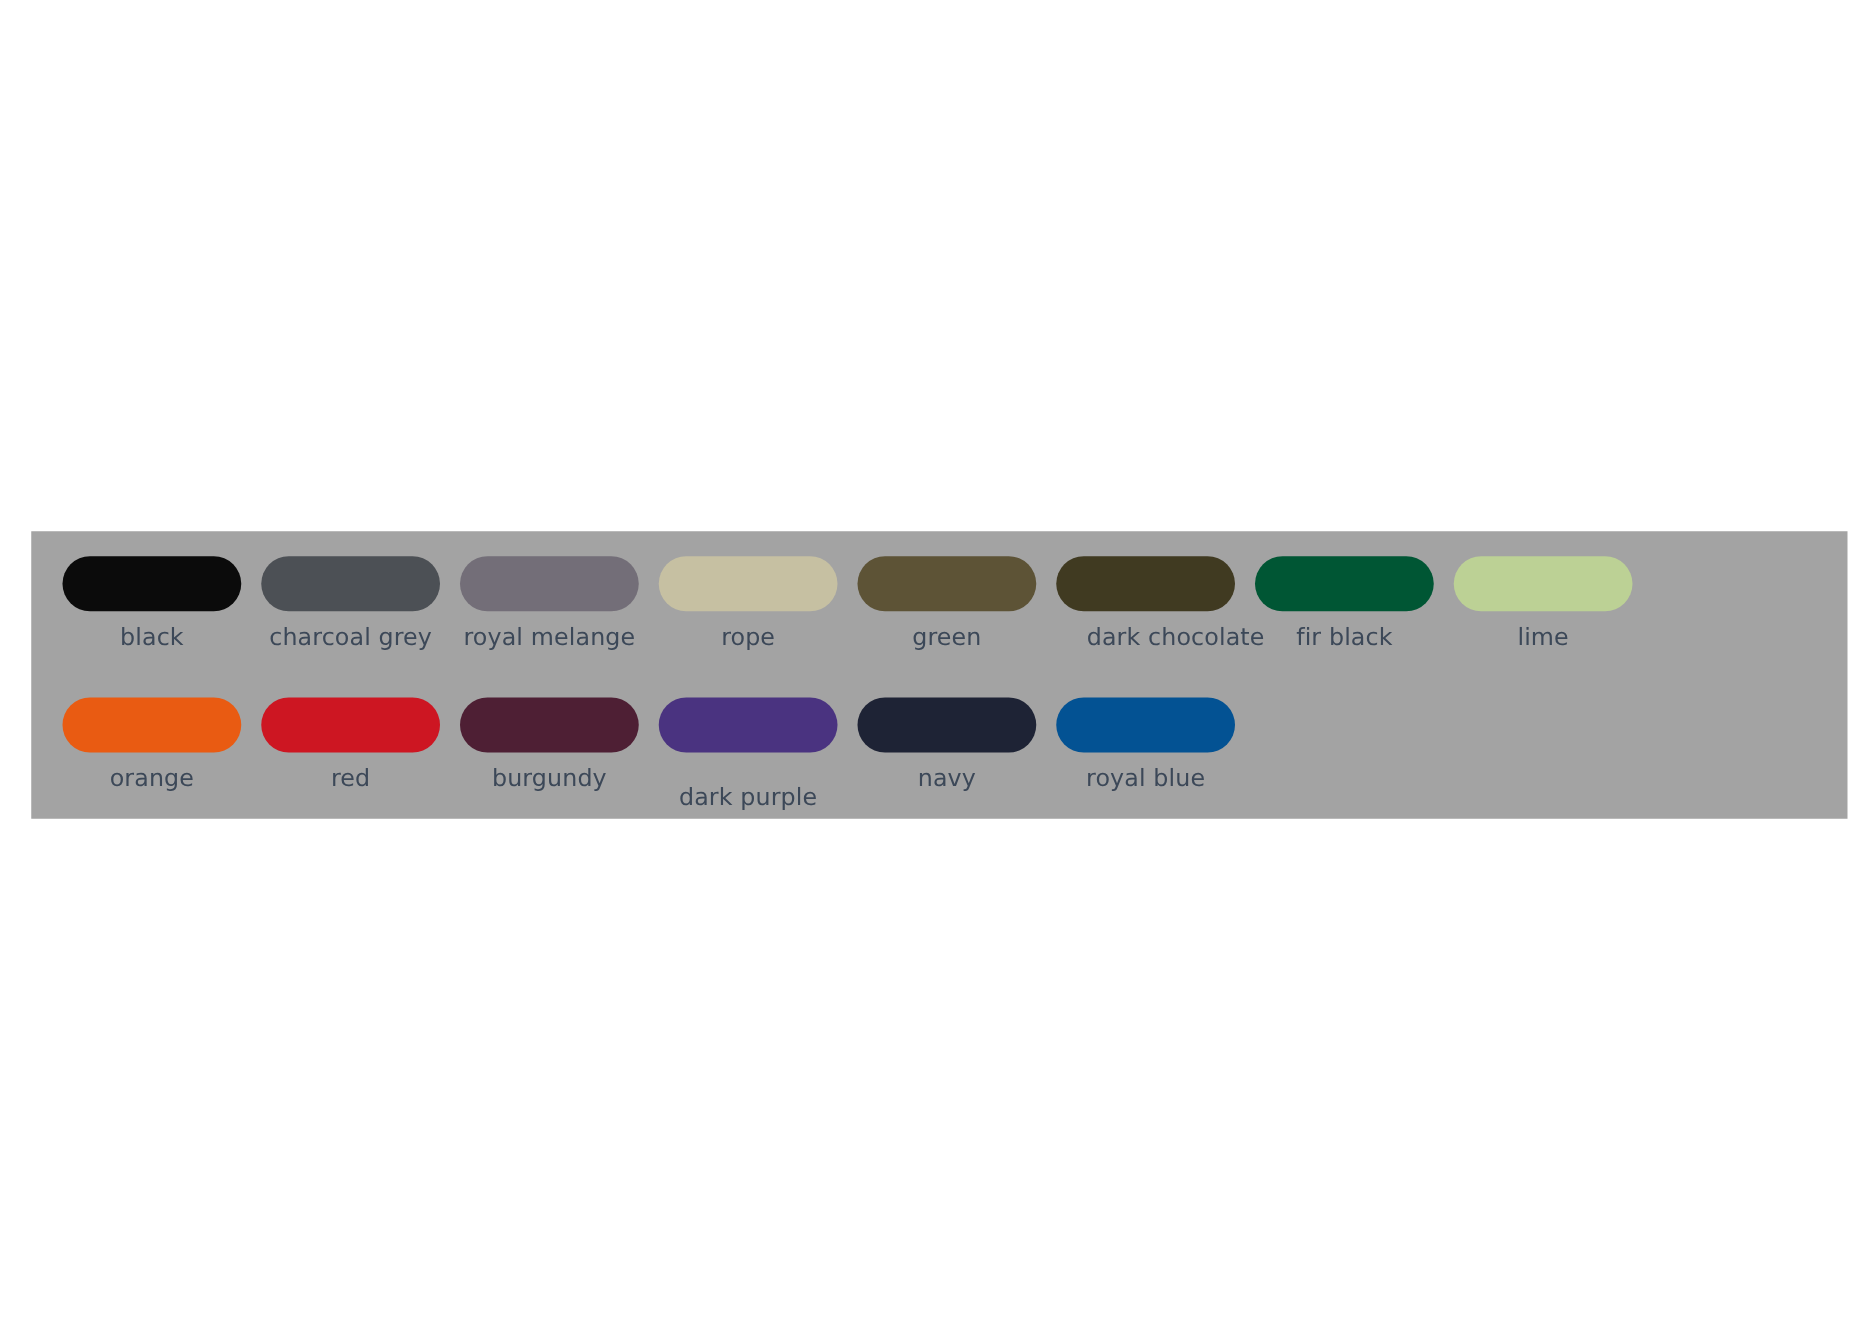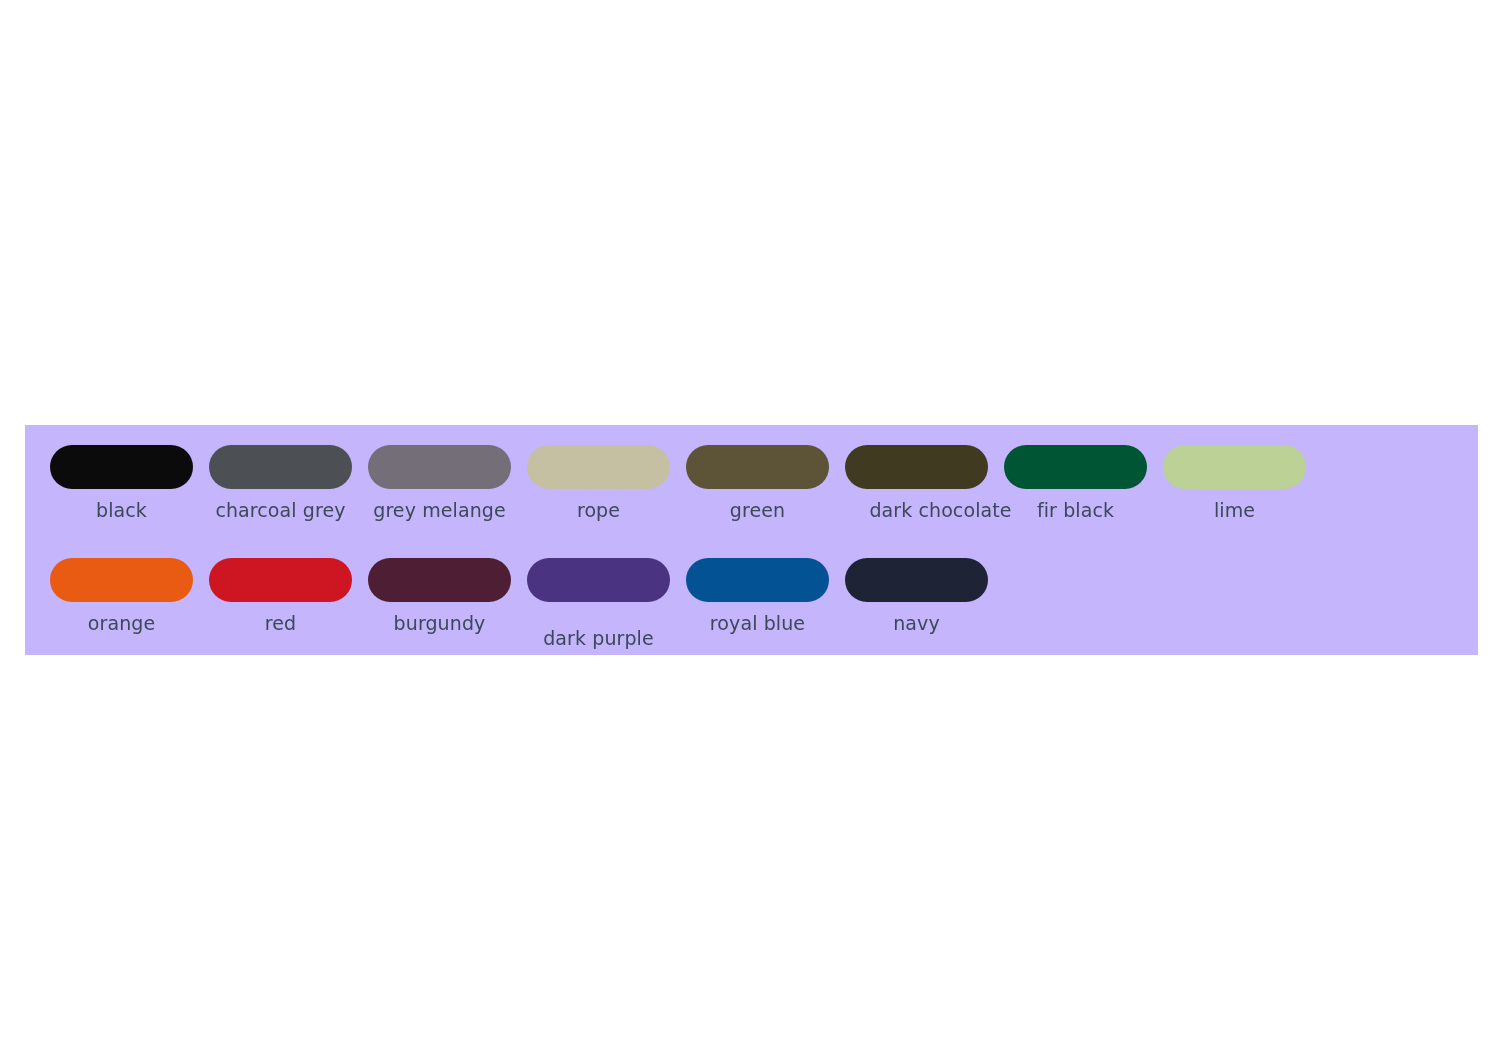--- a/index.html
+++ b/index.html
@@ -62,33 +62,33 @@
     text-align: center;
     letter-spacing: 0.1px;
     width: 155px;
     word-wrap: break-word;
     font-weight: 400;
   }
 </style>
 </head>
 <body>
 
-<div id="swatch-panel" style="background: #c4b5fd;">
+<div id="swatch-panel" style="background: #a3a3a3;">
   <div class="swatch-grid" id="swatch-grid">
       <div class="swatch-cell">
         <span class="swatch-pill" title="black" style="background: rgb(11, 11, 11);"></span>
         <span class="swatch-label" style="color: rgb(60, 72, 88);">black</span>
       </div>
       <div class="swatch-cell">
         <span class="swatch-pill" title="charcoal grey" style="background: rgb(76, 80, 85);"></span>
         <span class="swatch-label" style="color: rgb(60, 72, 88);">charcoal grey</span>
       </div>
       <div class="swatch-cell">
         <span class="swatch-pill" title="grey melange" style="background: rgb(115, 110, 120);"></span>
-        <span class="swatch-label" style="color: rgb(60, 72, 88);">grey melange</span>
+        <span class="swatch-label" style="color: rgb(60, 72, 88);">royal melange</span>
       </div>
       <div class="swatch-cell">
         <span class="swatch-pill" title="rope" style="background: rgb(198, 192, 162);"></span>
         <span class="swatch-label" style="color: rgb(60, 72, 88);">rope</span>
       </div>
       <div class="swatch-cell">
         <span class="swatch-pill" title="army" style="background: rgb(93, 83, 54);"></span>
         <span class="swatch-label" style="color: rgb(60, 72, 88);">green</span>
       </div>
       <div class="swatch-cell">
@@ -113,21 +113,21 @@
       </div>
       <div class="swatch-cell">
         <span class="swatch-pill" title="burgundy" style="background: rgb(78, 31, 52);"></span>
         <span class="swatch-label" style="color: rgb(60, 72, 88);">burgundy</span>
       </div>
       <div class="swatch-cell">
         <span class="swatch-pill" title="dark purple" style="background: rgb(74, 51, 128);"></span>
         <span class="swatch-label" style="color: rgb(60, 72, 88); margin-top: 24px;">dark purple</span>
       </div>
       <div class="swatch-cell">
+        <span class="swatch-pill" title="navy" style="background: rgb(30, 35, 53);"></span>
+        <span class="swatch-label" style="color: rgb(60, 72, 88);">navy</span>
+      </div>
+      <div class="swatch-cell">
         <span class="swatch-pill" title="royal blue" style="background: rgb(3, 82, 147);"></span>
         <span class="swatch-label" style="color: rgb(60, 72, 88);">royal blue</span>
-      </div>
-      <div class="swatch-cell">
-        <span class="swatch-pill" title="navy" style="background: rgb(30, 35, 53);"></span>
-        <span class="swatch-label" style="color: rgb(60, 72, 88);">navy</span>
       </div>
     </div>
 </div>
 
 </body></html>

